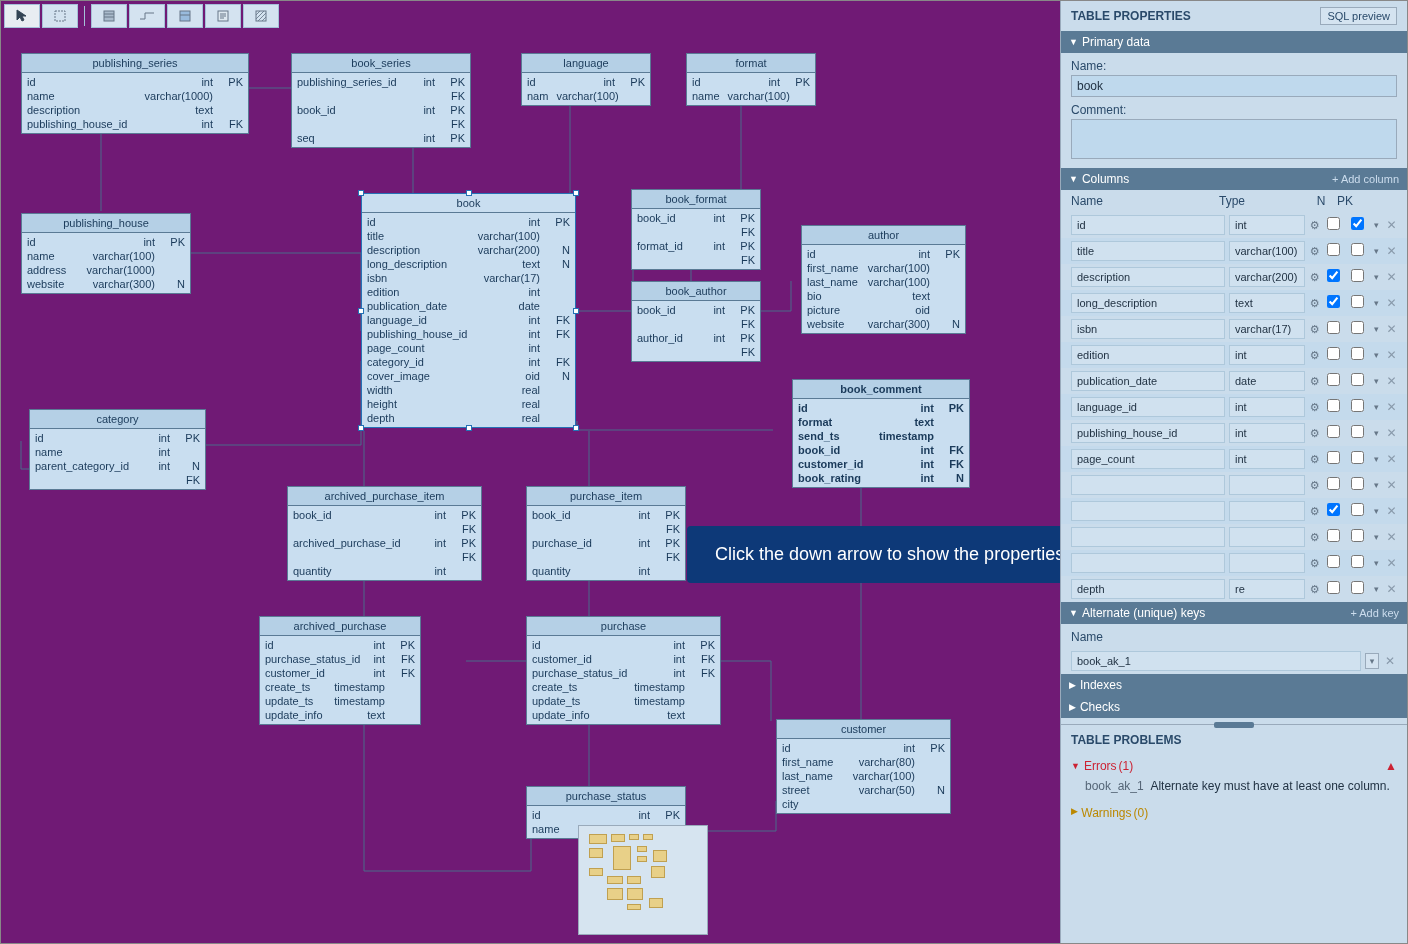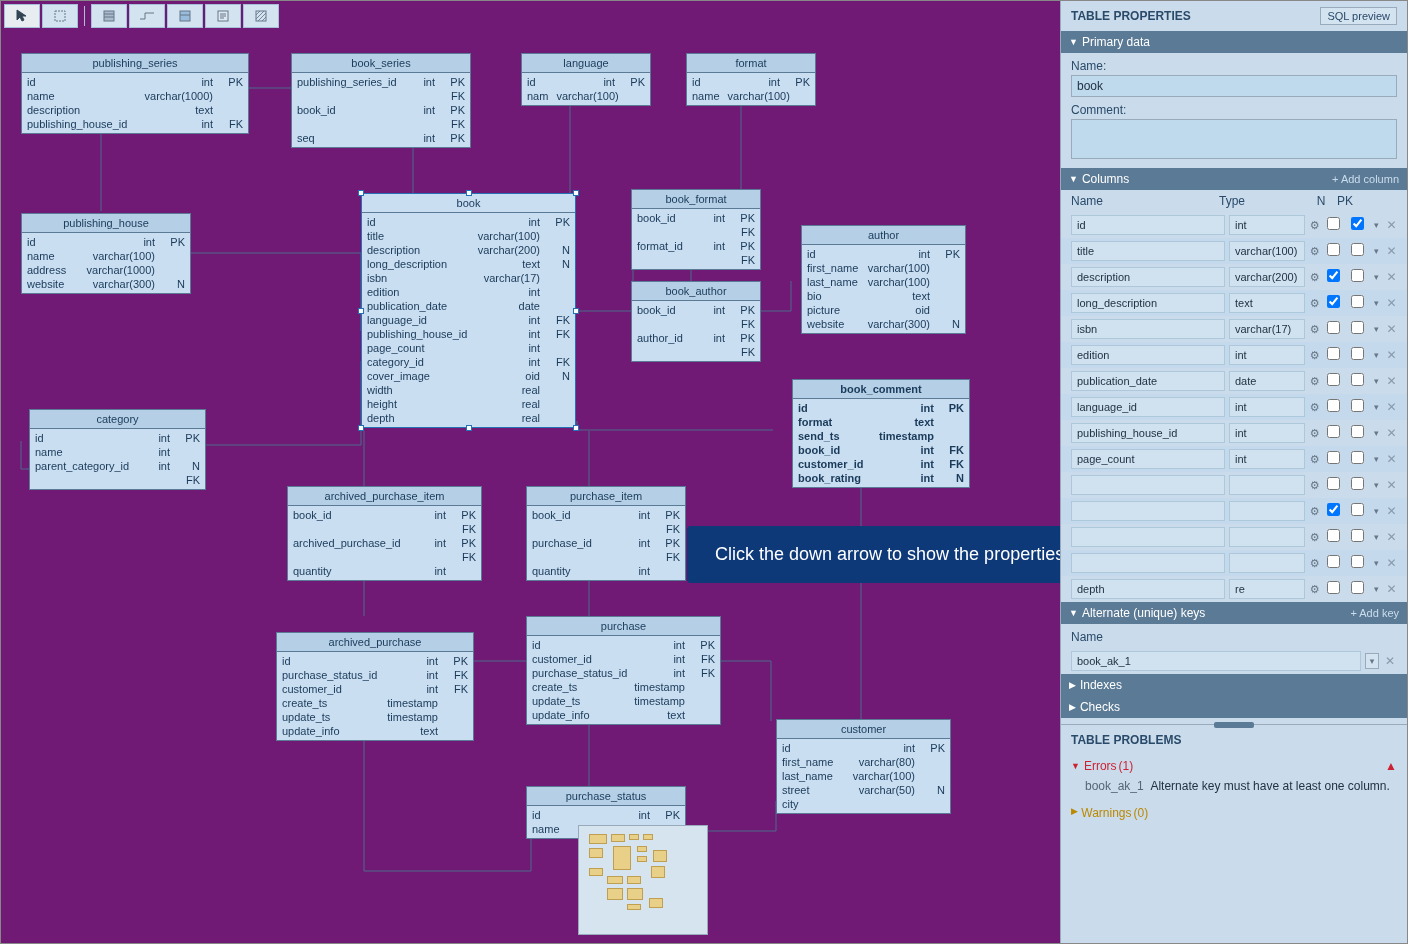--- a/index.html
+++ b/index.html
@@ -501,21 +501,21 @@
           <span class="col-flags">PK FK</span>
         </div>
         <div class="entity-row">
           <span class="col-name">quantity</span>
           <span class="col-type">int</span>
           <span class="col-flags"></span>
         </div>
       </div>
   </div>
 
-  <div class="entity" style="left:275px; top:615px; width:198px;margin-top:16px;">
+  <div class="entity" style="left:258px; top:615px; width:162px;">
     <div class="entity-header">archived_purchase</div>
     <div class="entity-body">
         <div class="entity-row">
           <span class="col-name">id</span>
           <span class="col-type">int</span>
           <span class="col-flags">PK</span>
         </div>
         <div class="entity-row">
           <span class="col-name">purchase_status_id</span>
           <span class="col-type">int</span>

